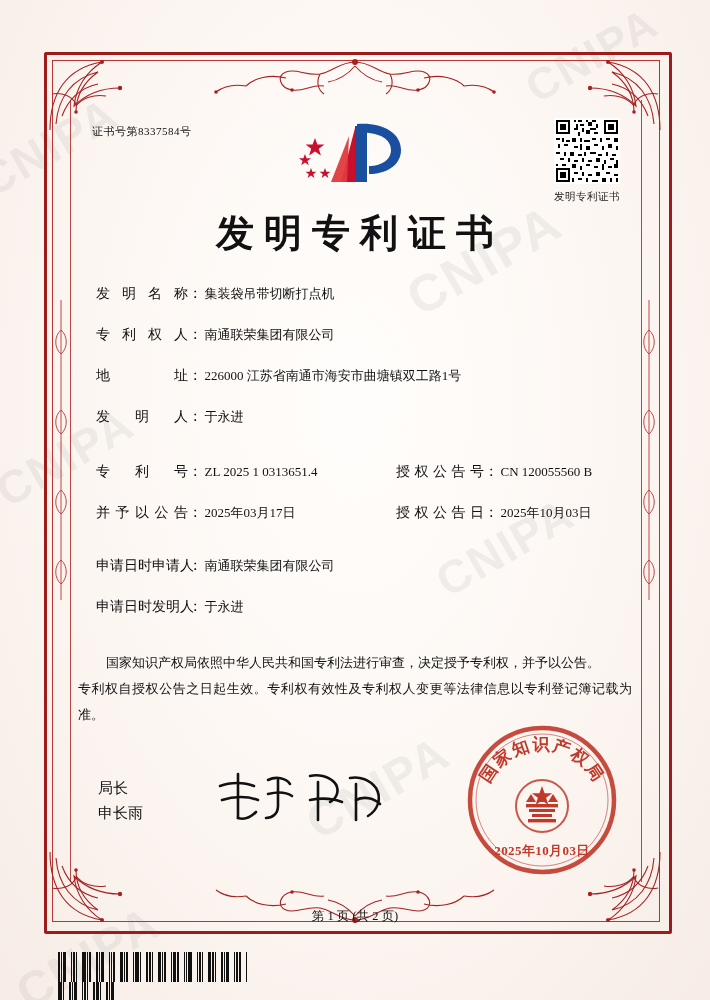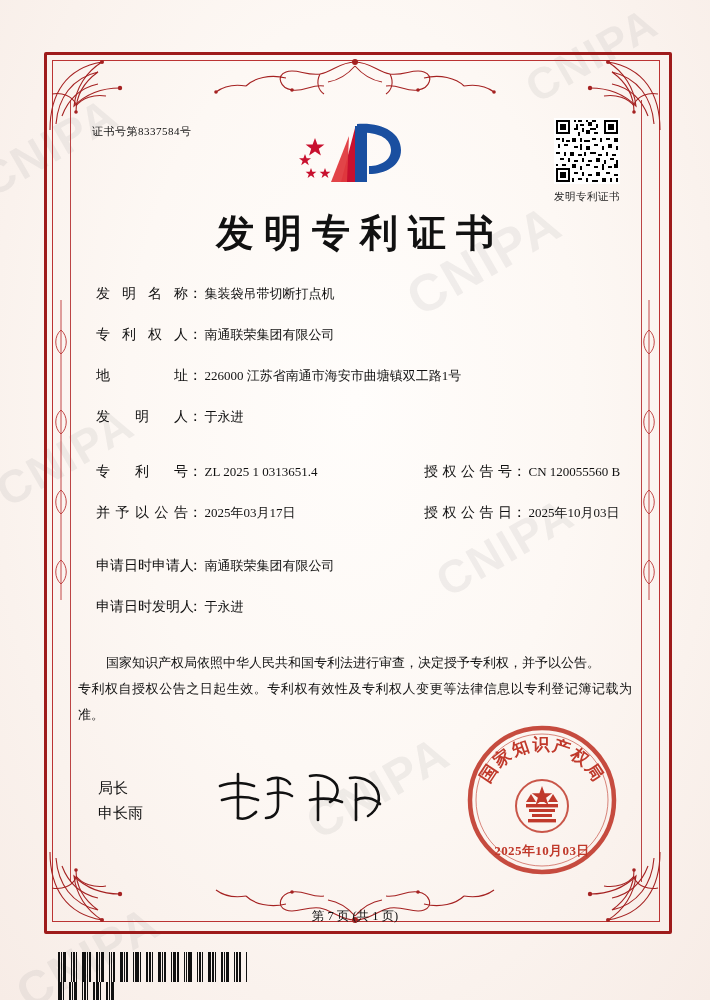--- a/index.html
+++ b/index.html
@@ -160,21 +160,21 @@
     font-size: 14px;
   }
   .colon { margin: 0 2px 0 0; }
   .val { font-size: 13px; }
 
   .two-col .lbl { width: 92px; font-family: Liberation Serif, serif; }
   .col2 {
     position: absolute;
     left: 300px; top: 0;
   }
-  .col2 .lbl { width: 88px; text-align-last: justify; margin-left: 28px; }
+  .col2 .lbl { width: 88px; text-align-last: justify; }
 
   
   .statement {
     position: absolute;
     left: 78px; right: 78px;
     top: 650px;
     font-size: 13px;
     line-height: 26px;
     color: #111;
     text-align: justify;
@@ -593,21 +593,21 @@
           <path d="M16 -4 L11 -12 L6 -4 Z"></path>
           <path d="M-5 -4 L0 -11 L5 -4 Z"></path>
         </g>
       </g>
 
       <polygon points="76,138 78.6,146 87,146 80.2,151 82.8,159 76,154 69.2,159 71.8,151 65,146 73.4,146" fill="#c0392b" opacity="0.0"></polygon>
     </svg>
   </div>
   <div class="seal-date">2025年10月03日</div>
 
-  <div class="page-no">第 7 页 (共 1 页)</div>
+  <div class="page-no">第 1 页 (共 2 页)</div>
 
   <div class="barcode">
     <span style="width:2px"></span><span style="width:1px"></span><span style="width:3px"></span>
     <span style="width:1px"></span><span style="width:2px"></span><span style="width:1px"></span>
     <span style="width:4px"></span><span style="width:1px"></span><span style="width:2px"></span>
     <span style="width:2px"></span><span style="width:1px"></span><span style="width:3px"></span>
     <span style="width:1px"></span><span style="width:1px"></span><span style="width:2px"></span>
     <span style="width:3px"></span><span style="width:1px"></span><span style="width:2px"></span>
     <span style="width:1px"></span><span style="width:4px"></span><span style="width:1px"></span>
     <span style="width:2px"></span><span style="width:2px"></span><span style="width:1px"></span>

